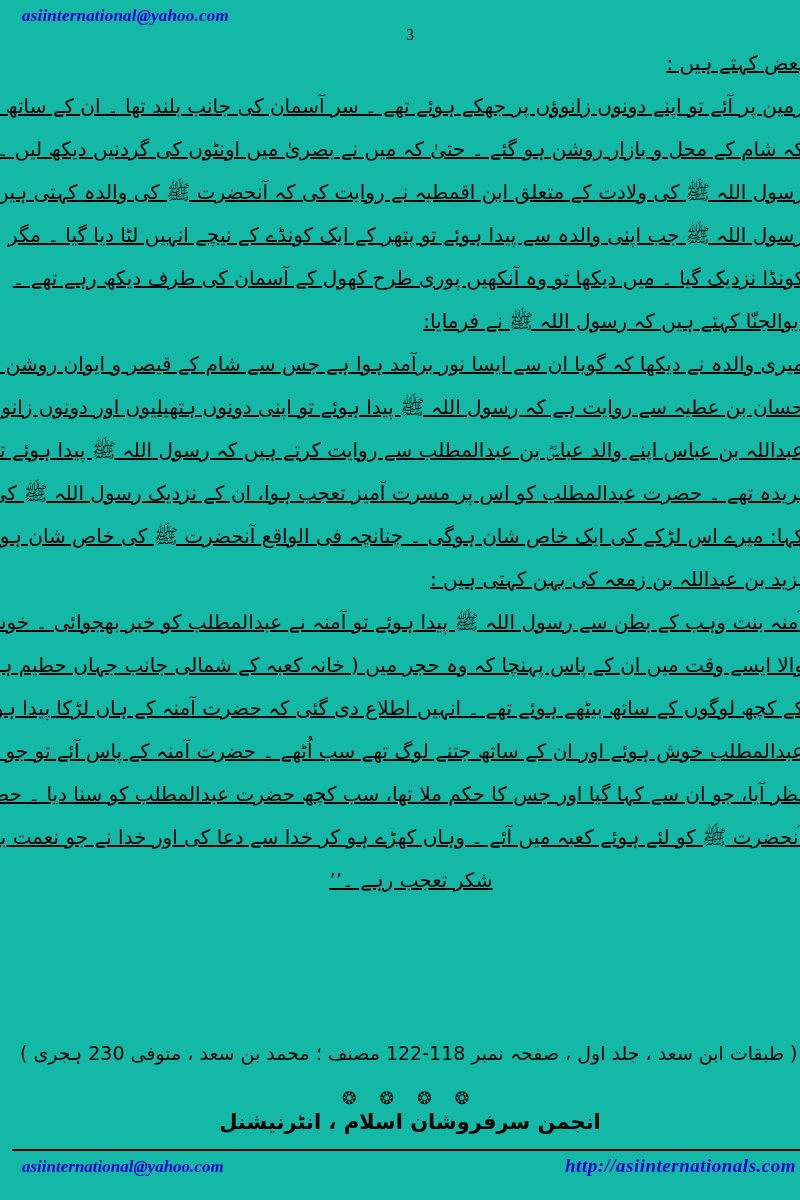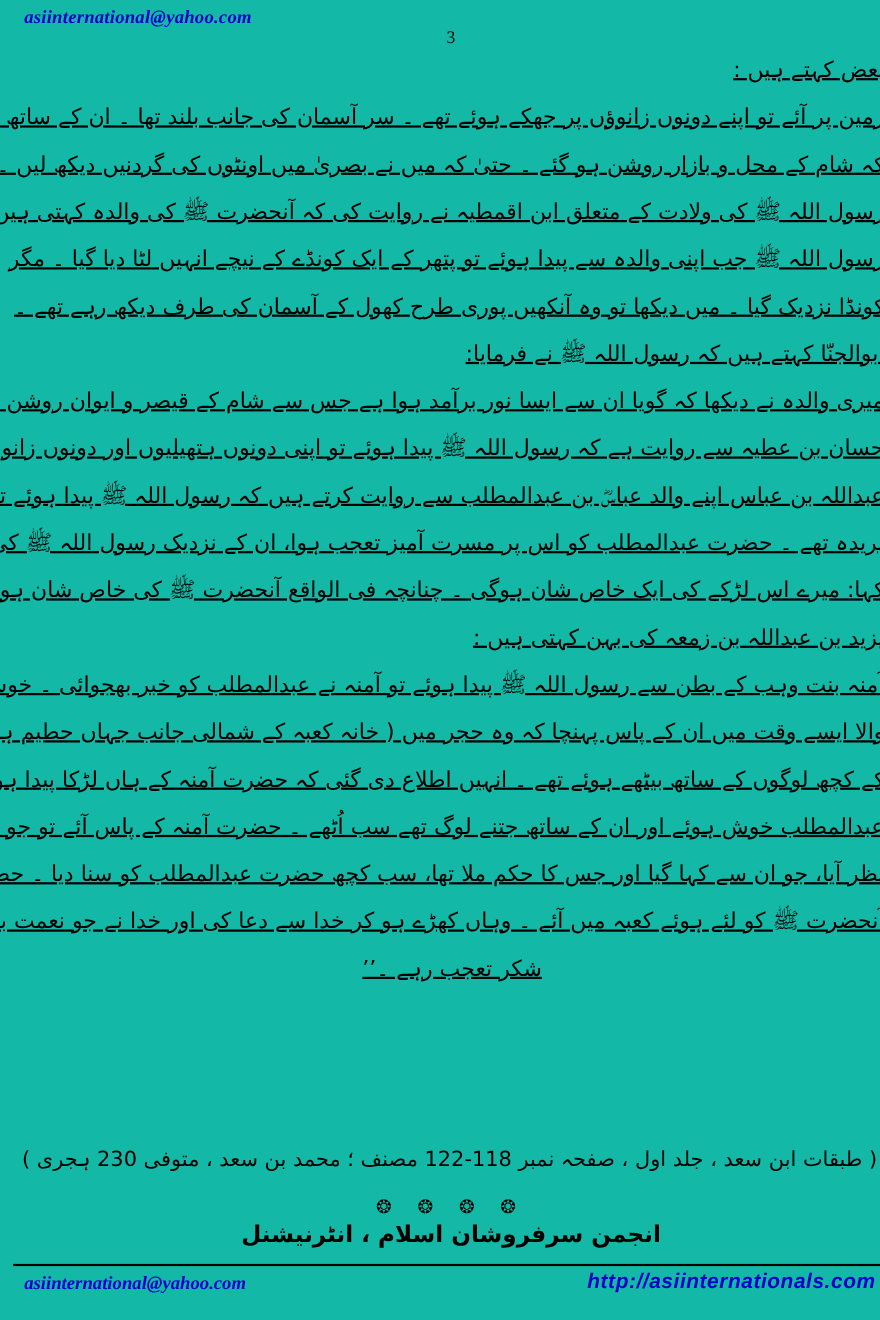--- a/index.html
+++ b/index.html
@@ -83,21 +83,21 @@
     top: 1157px; left: 22px;
     font-family: "Liberation Serif", "DejaVu Serif", serif;
     font-style: italic;
     font-weight: bold;
     font-size: 17px;
     color: #0000cc;
   }
   .ftr-url {
     position: absolute;
     top: 1155px; right: 24px;
-    font-family: Liberation Sans, sans-serif;
+    font-family: Liberation Serif, serif;
     font-style: italic;
     font-weight: bold;
     font-size: 19px;
     color: #0000cc;
     letter-spacing: 0.5px;
   }
 </style>
 </head>
 <body>
 

